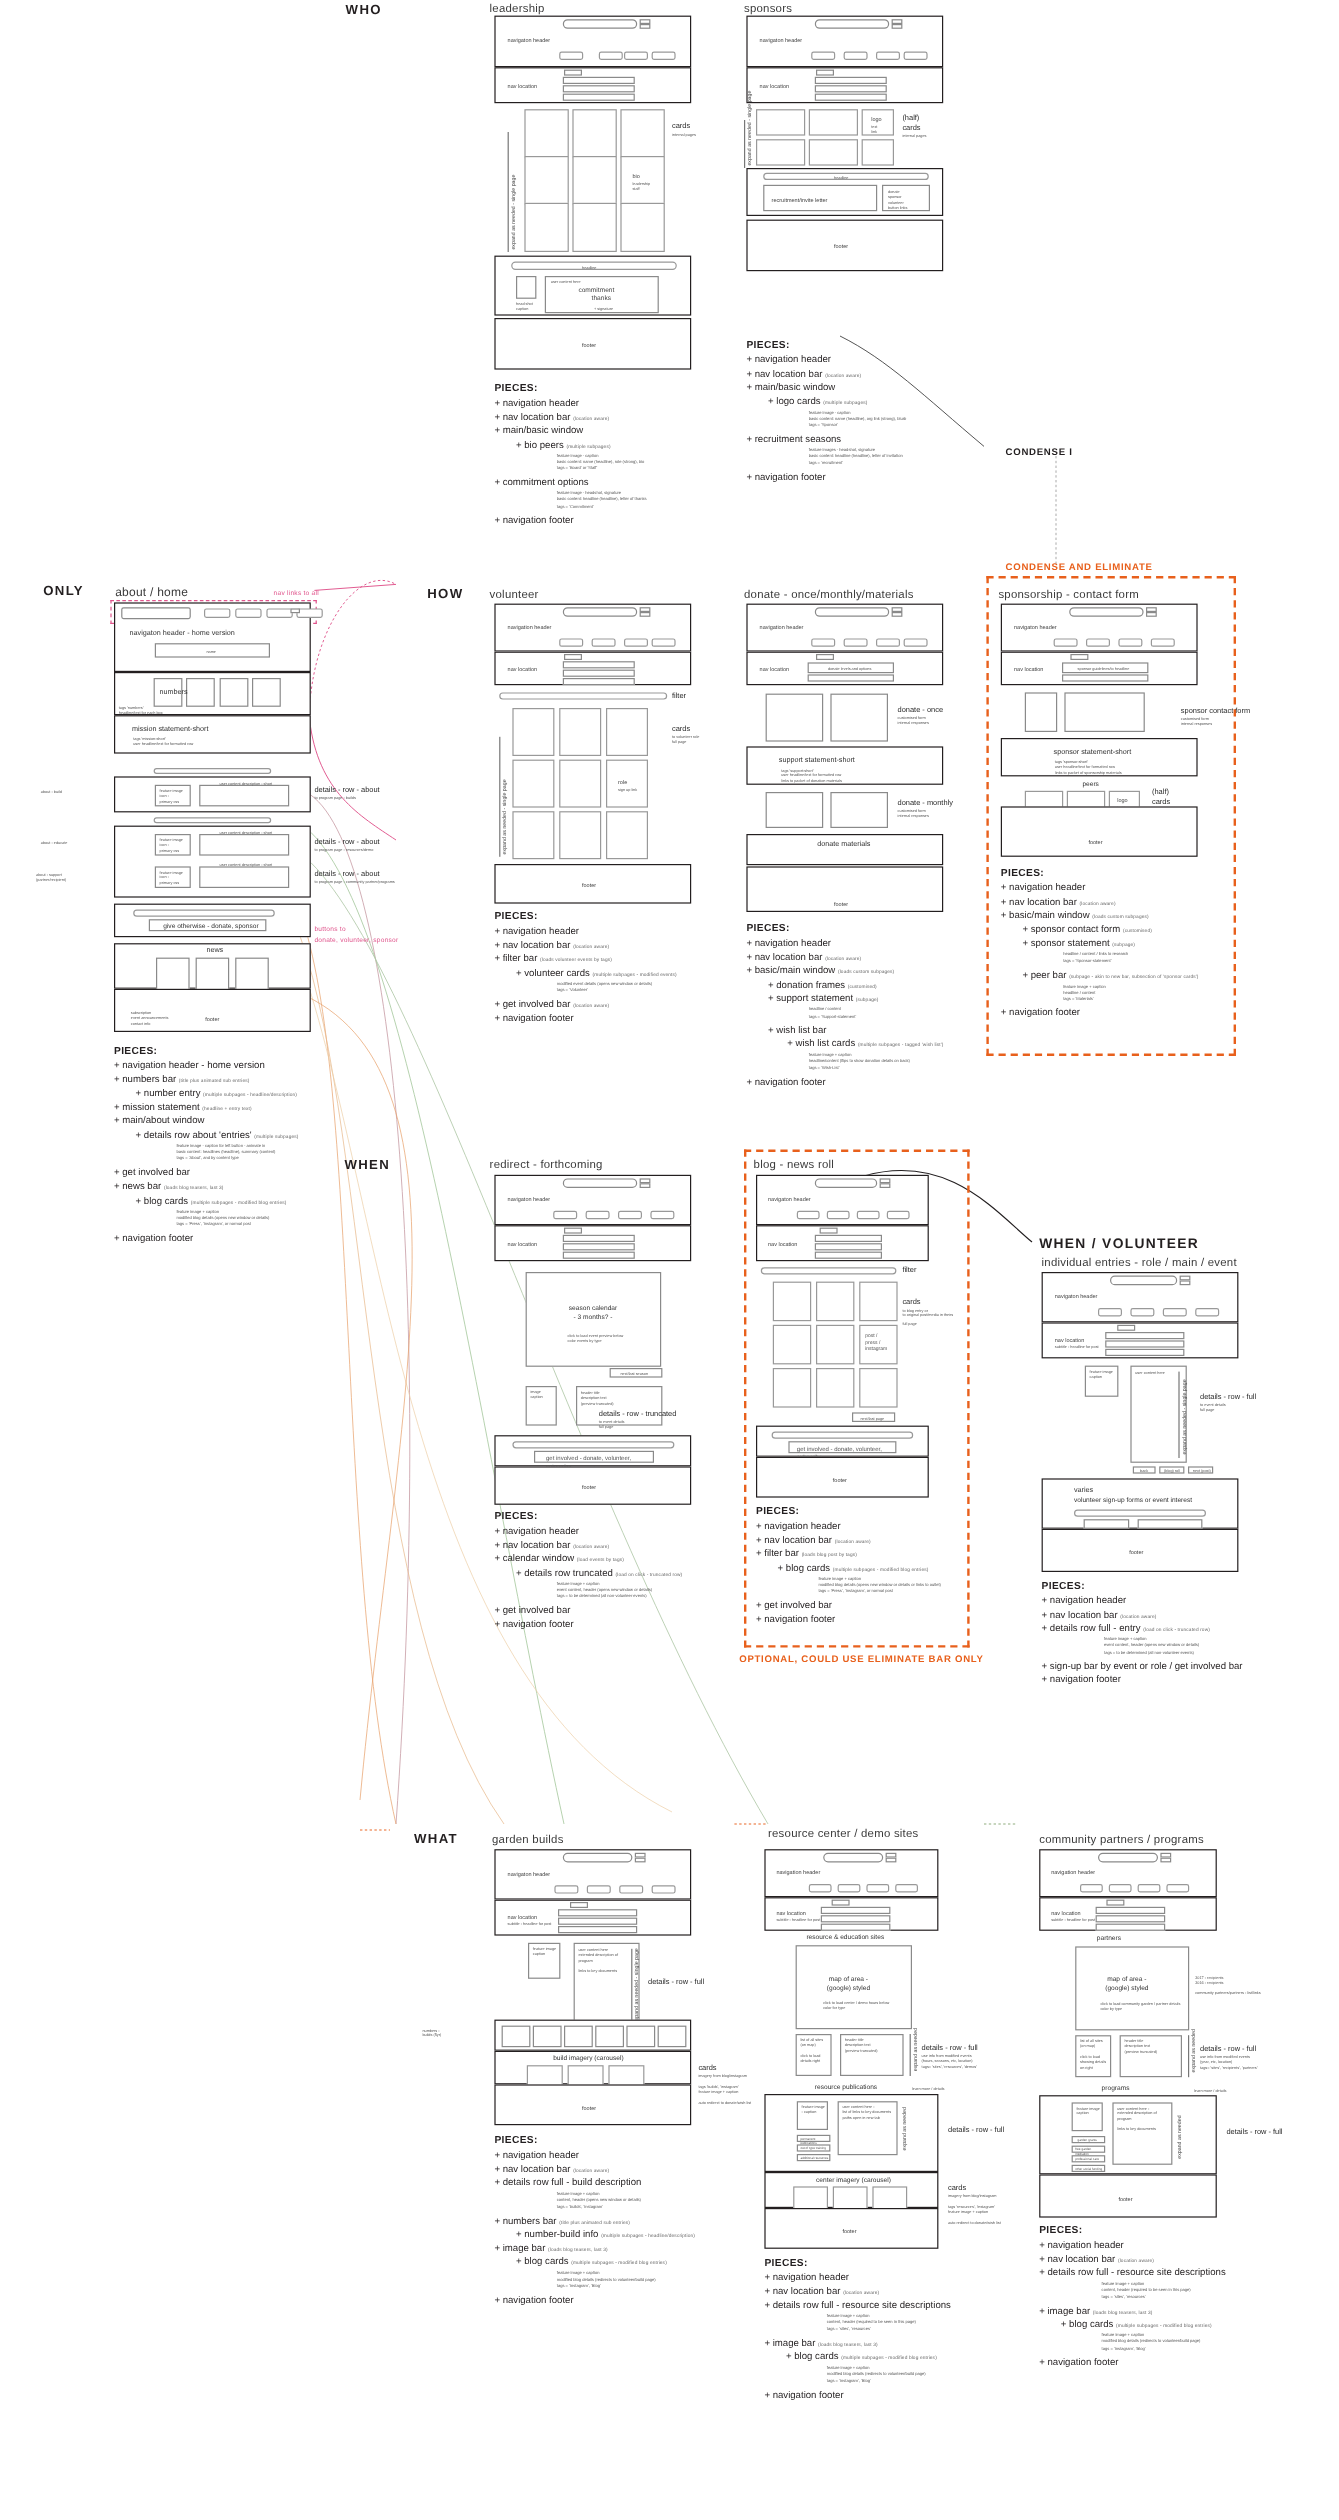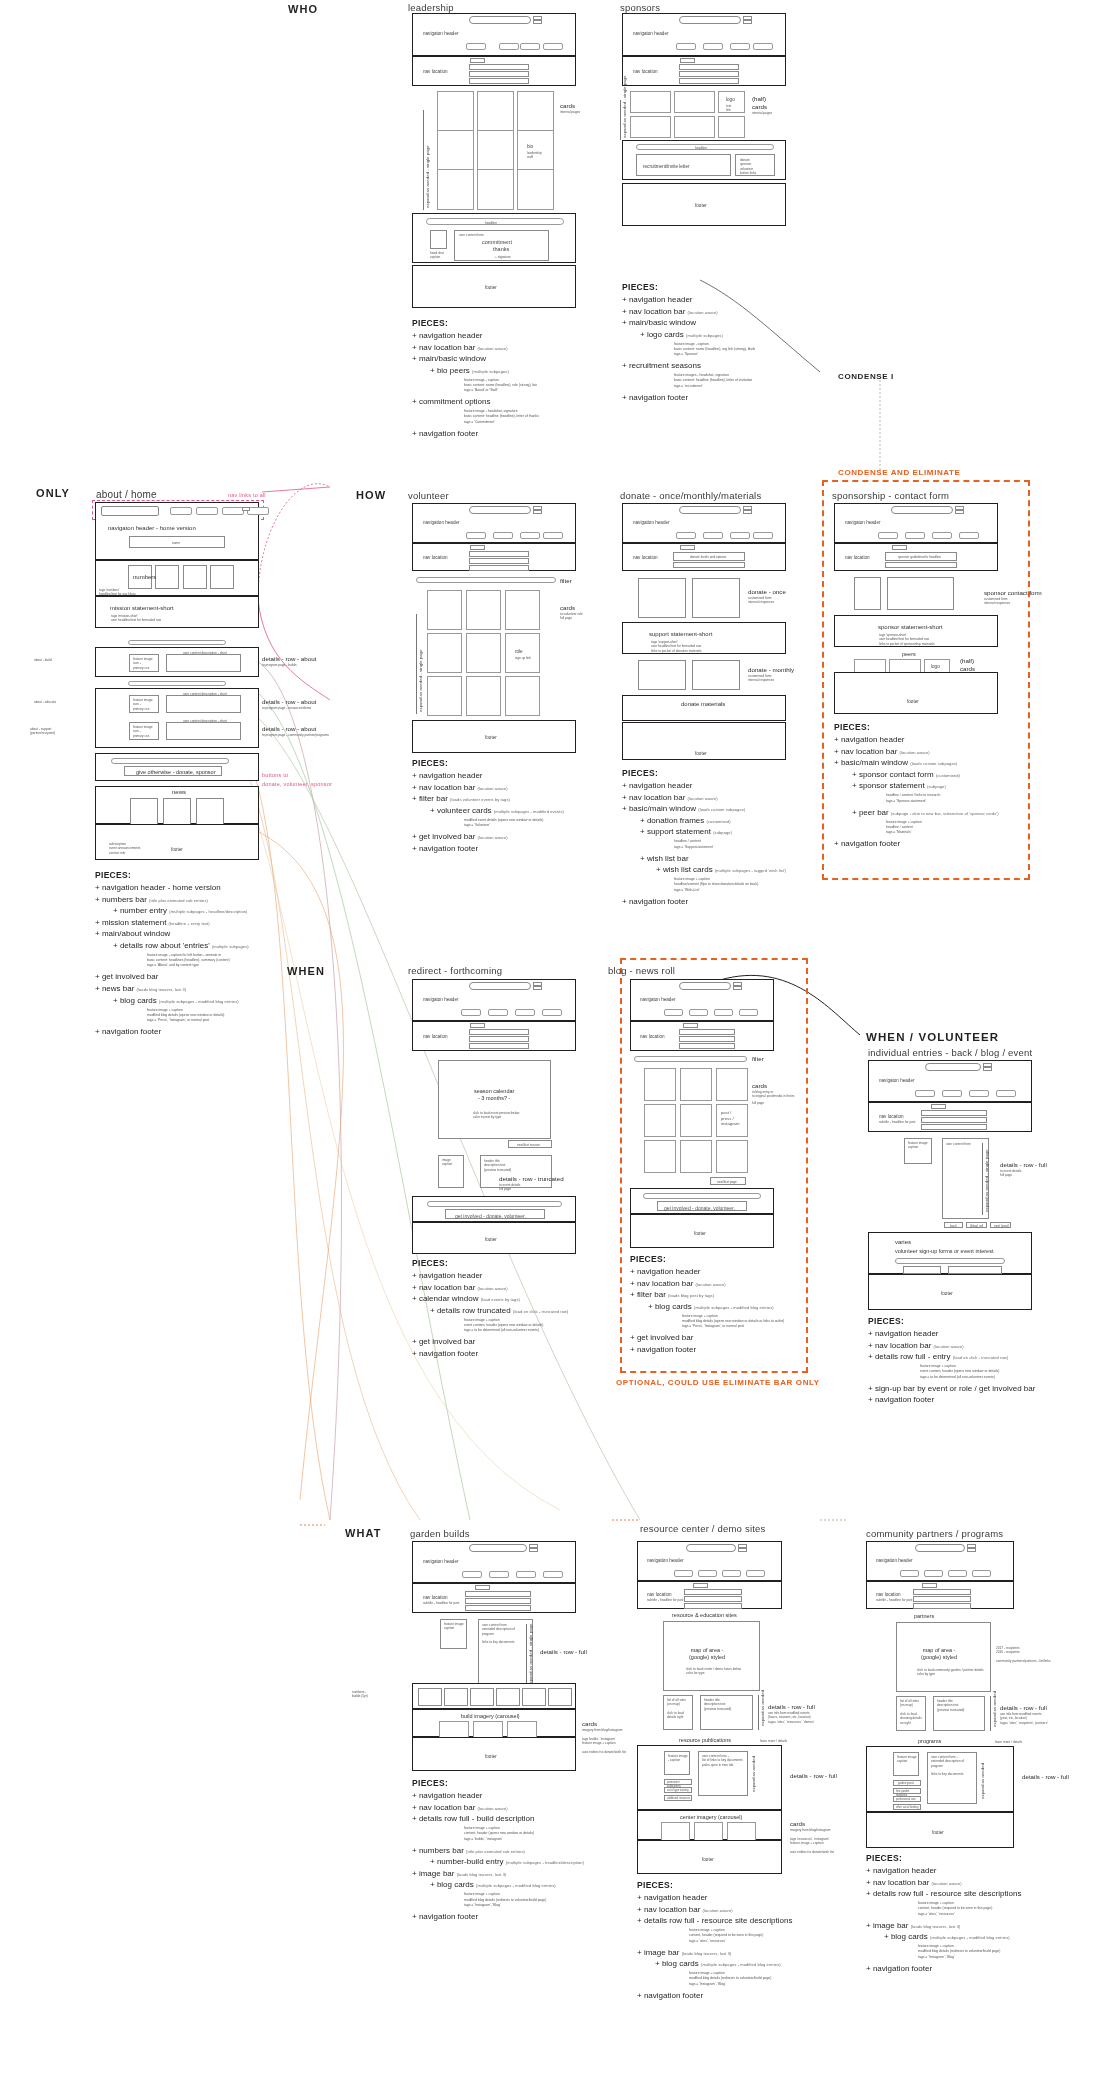--- a/index.html
+++ b/index.html
@@ -585,21 +585,21 @@
   <div class="note">feature image + caption
 event content, header (opens new window or details)
 tags = to be determined (all non-volunteer events)</div>
   <div class="li">+ get involved bar</div>
   <div class="li">+ navigation footer</div>
 </div>
 
 <div class="hl-orange" style="left:620px; top:958px; width:188px; height:415px;"></div>
 <div class="ann-orange" style="left:616px; top:1378px;">OPTIONAL, COULD USE ELIMINATE BAR ONLY</div>
 
-<div class="abs pagetitle" style="left:608px; top:965px;">blog - news roll</div>
+<div class="abs pagetitle" style="left:628px; top:965px;">blog - news roll</div>
 <div class="wf" style="left:630px; top:979px; width:144px; height:42px;">
   <div class="wf-thin" style="left:48px; top:2px; width:52px; height:8px; border-radius:4px;"></div>
   <div class="wf-thin" style="left:102px; top:2px; width:9px; height:4px;"></div>
   <div class="wf-thin" style="left:102px; top:6px; width:9px; height:4px;"></div>
   <div class="lbl" style="left:9px; top:17px;">navigaton header</div>
   <div class="pill" style="left:33px; top:29px; width:19px; height:7px;"></div>
   <div class="pill" style="left:58px; top:29px; width:19px; height:7px;"></div>
   <div class="pill" style="left:83px; top:29px; width:19px; height:7px;"></div>
   <div class="pill" style="left:108px; top:29px; width:19px; height:7px;"></div>
 </div>
@@ -648,21 +648,21 @@
   <div class="li"><span>+ filter bar</span> <span class="sm">(loads blog post by tags)</span></div>
   <div class="li2"><span>+ blog cards</span> <span class="sm">(multiple subpages - modified blog entries)</span></div>
   <div class="note">feature image + caption
 modified blog details (opens new window or details or links to outlet)
 tags = 'Press', 'Instagram', or normal post</div>
   <div class="li">+ get involved bar</div>
   <div class="li">+ navigation footer</div>
 </div>
 
 <div class="abs seclabel" style="left:866px; top:1031px; font-size:11.5px;">WHEN / VOLUNTEER</div>
-<div class="abs pagetitle" style="left:868px; top:1047px;">individual entries - back / blog / event</div>
+<div class="abs pagetitle" style="left:868px; top:1047px;">individual entries - role / main / event</div>
 
 <div class="wf" style="left:868px; top:1060px; width:164px; height:42px;">
   <div class="wf-thin" style="left:56px; top:2px; width:56px; height:8px; border-radius:4px;"></div>
   <div class="wf-thin" style="left:114px; top:2px; width:9px; height:4px;"></div>
   <div class="wf-thin" style="left:114px; top:6px; width:9px; height:4px;"></div>
   <div class="lbl" style="left:10px; top:17px;">navigaton header</div>
   <div class="pill" style="left:46px; top:29px; width:20px; height:7px;"></div>
   <div class="pill" style="left:73px; top:29px; width:20px; height:7px;"></div>
   <div class="pill" style="left:100px; top:29px; width:20px; height:7px;"></div>
   <div class="pill" style="left:127px; top:29px; width:20px; height:7px;"></div>
@@ -781,21 +781,21 @@
 </div>
 <div class="pieces" style="left:412px; top:1778px; width:230px;">
   <h4>PIECES:</h4>
   <div class="li">+ navigation header</div>
   <div class="li"><span>+ nav location bar</span> <span class="sm">(location aware)</span></div>
   <div class="li">+ details row full - build description</div>
   <div class="note">feature image + caption
 content, header (opens new window or details)
 tags = 'builds', 'instagram'</div>
   <div class="li"><span>+ numbers bar</span> <span class="sm">(title plus animated sub entries)</span></div>
-  <div class="li2"><span>+ number-build entry</span> <span class="sm">(multiple subpages - headline/description)</span></div>
+  <div class="li2"><span>+ number-build info</span> <span class="sm">(multiple subpages - headline/description)</span></div>
   <div class="li"><span>+ image bar</span> <span class="sm">(loads blog teasers, last 3)</span></div>
   <div class="li2"><span>+ blog cards</span> <span class="sm">(multiple subpages - modified blog entries)</span></div>
   <div class="note">feature image + caption
 modified blog details (redirects to volunteer/build page)
 tags = 'Instagram', 'Blog'</div>
   <div class="li">+ navigation footer</div>
 </div>
 
 <div class="abs pagetitle" style="left:640px; top:1523px;">resource center / demo sites</div>
 <div class="wf" style="left:637px; top:1541px; width:145px; height:40px;">

